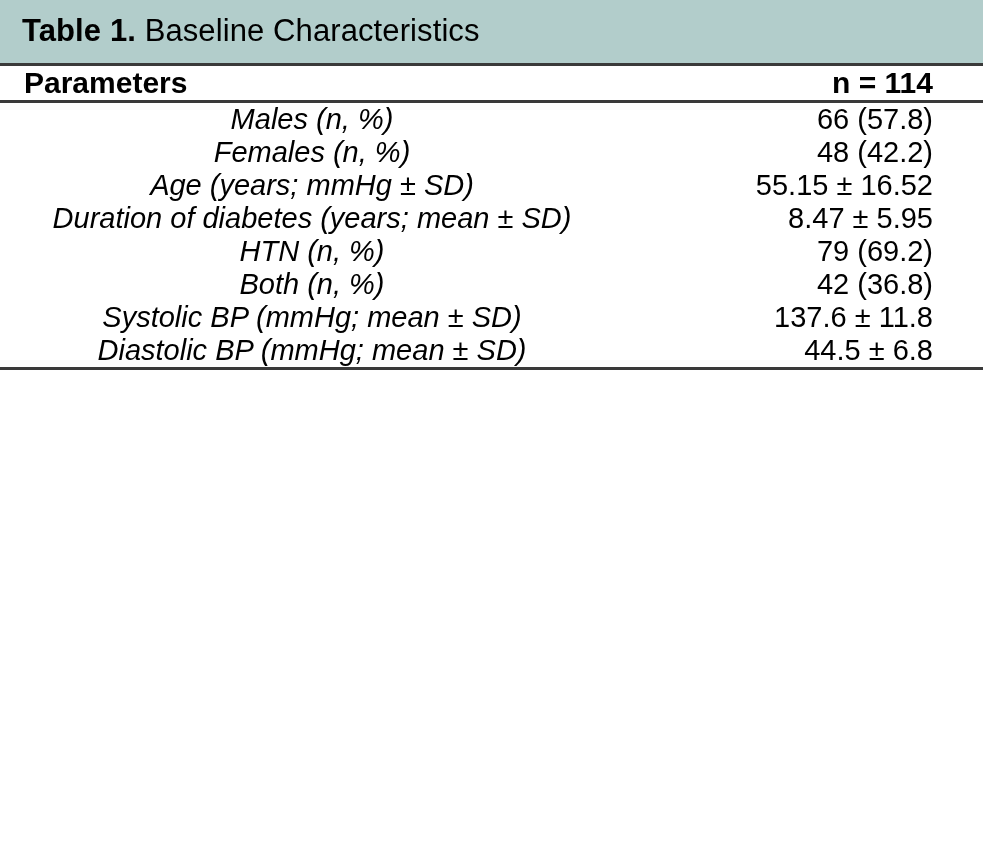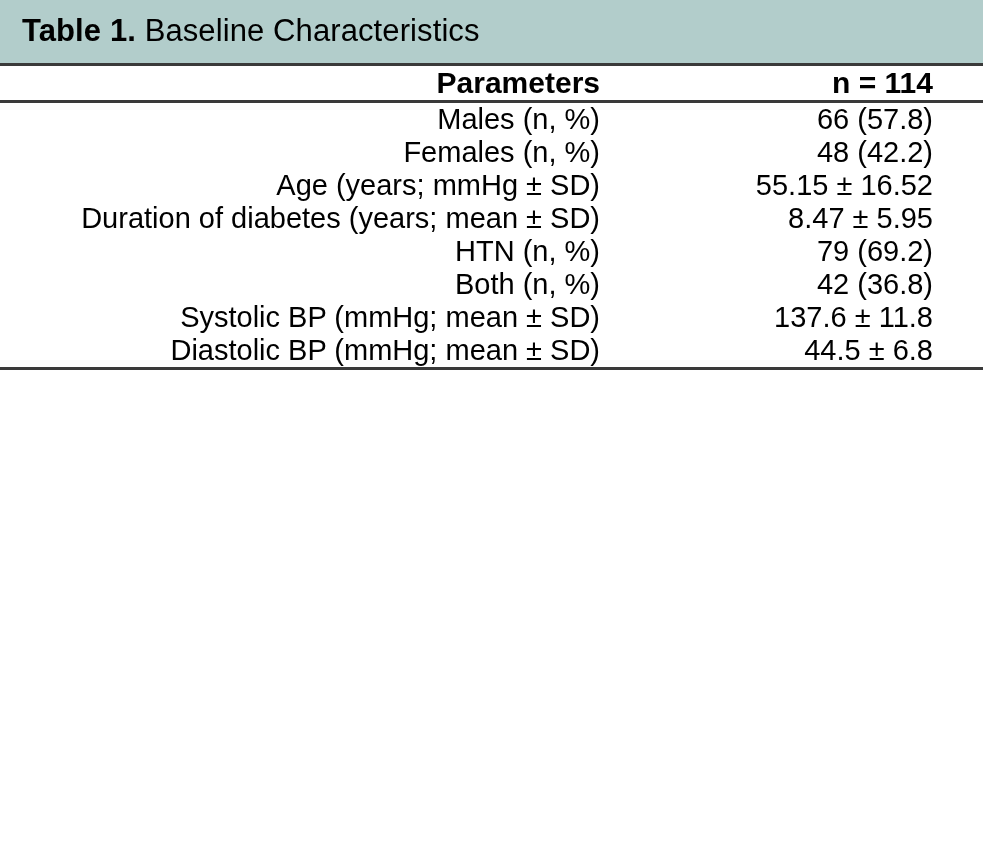--- a/index.html
+++ b/index.html
@@ -47,39 +47,40 @@
   }
   .head-row th {
     background: #ffffff;
     font-size: 30px;
     font-weight: bold;
     padding: 12px 0 14px 0;
     border-bottom: 3px solid #3a3a3a;
   }
   .col-param {
     width: 600px;
-    text-align: right;
+    text-align: left;
     padding-left: 24px !important;
     box-sizing: border-box;
   }
   .col-value {
     width: 383px;
     text-align: right;
     padding-right: 50px !important;
     box-sizing: border-box;
     margin-top: 36px;
   }
   .body-row td {
     font-size: 29px;
     font-weight: normal;
     padding: 11px 0 11px 0;
   }
   .body-row td.col-param {
-    text-align: right;
+    text-align: center;
     padding-left: 24px !important;
+    font-style: italic;
   }
   .body-row td.col-value {
     text-align: right;
     padding-right: 50px !important;
   }
   .bottom-rule {
     border-top: 3px solid #3a3a3a;
     margin: 0;
     height: 0;
   }

